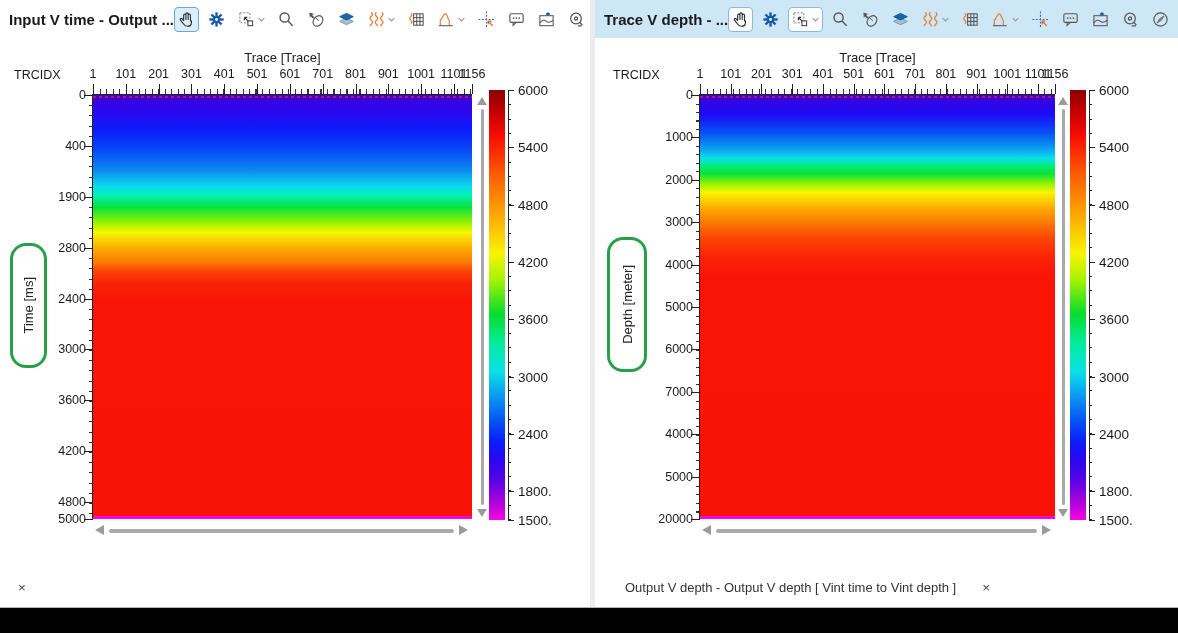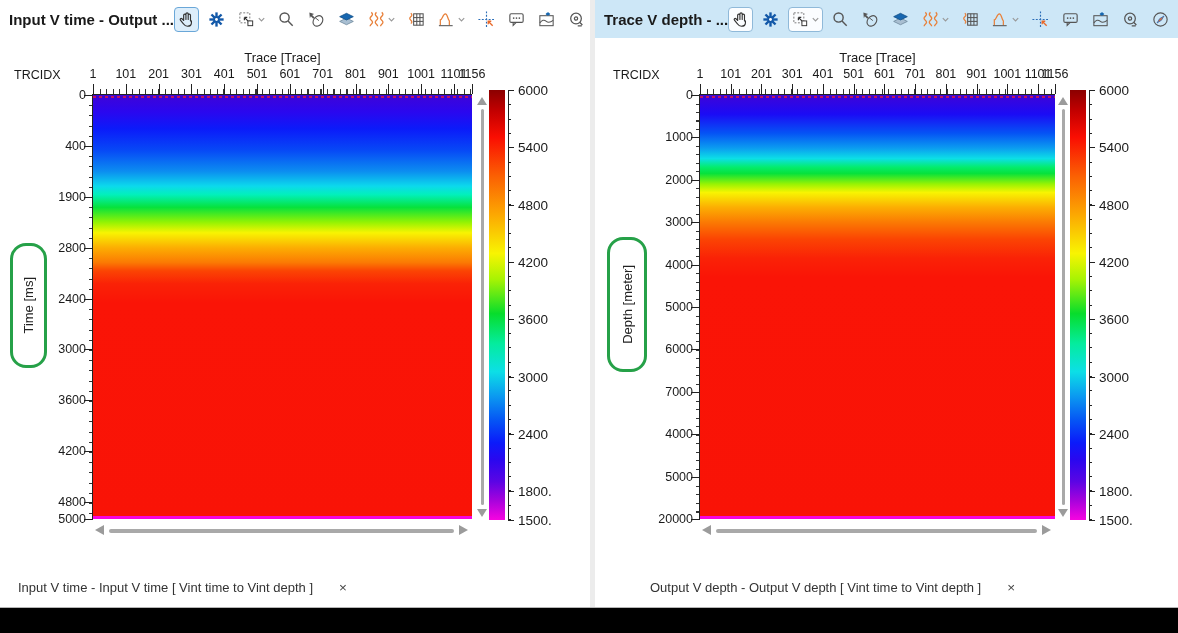--- a/index.html
+++ b/index.html
@@ -117,21 +117,21 @@
   
   .yl-oval { position:absolute; border:3.5px solid #26a148; border-radius:16px;
     display:flex; align-items:center; justify-content:center; }
   #panel0 .yl-oval { left:10px; top:243px; width:37px; height:125px; }
   #panel1 .yl-oval { left:12px; top:237px; width:40px; height:135px; }
   .yl-text { writing-mode:vertical-rl; transform:rotate(180deg); font-size:13px; color:#222; white-space:nowrap; }
 
   
   .tabbar { position:absolute; top:576px; left:0; right:0; height:30px; }
   .tab { position:absolute; top:4px; display:flex; gap:26px; font-size:13px; color:#333; align-items:center; }
-  #panel0 .tab { left:18px; } #panel1 .tab { left:30px;margin-left:25px; }
+  #panel0 .tab { left:18px; } #panel1 .tab { left:30px; }
   .tab-close { font-size:13.5px; color:#444; }
 </style>
 </head>
 <body>
 
 <div class="panel" id="panel0">
   <div class="header">
     <span class="title">Input V time - Output ...</span>
     <div class="toolbar">
         <span class="tbtn active">
@@ -365,21 +365,20 @@
     </div>
 
   <div class="hsb">
     <div class="left"></div>
     <div class="track"></div>
     <div class="right"></div>
   </div>
 
   <div class="tabbar">
     <div class="tab">
-      <span>Input V time - Input V time [ Vint time to Vint depth ]</span>
       <span class="tab-close">×</span>
     </div>
   </div>
 </div>
 
 <div class="divider"></div>
 
 <div class="panel" id="panel1">
   <div class="header">
     <span class="title">Trace V depth - ...</span>

